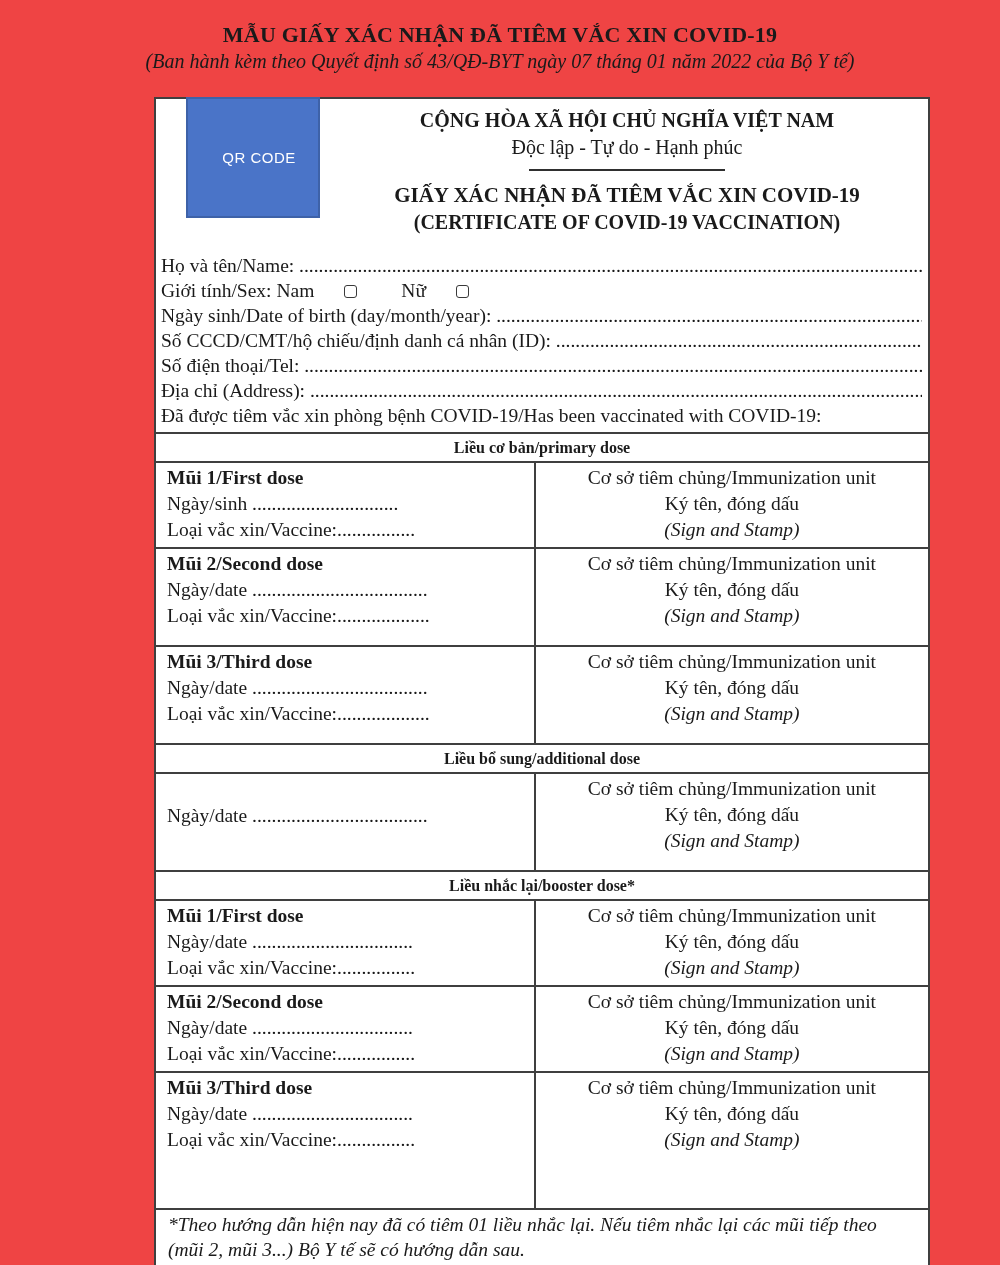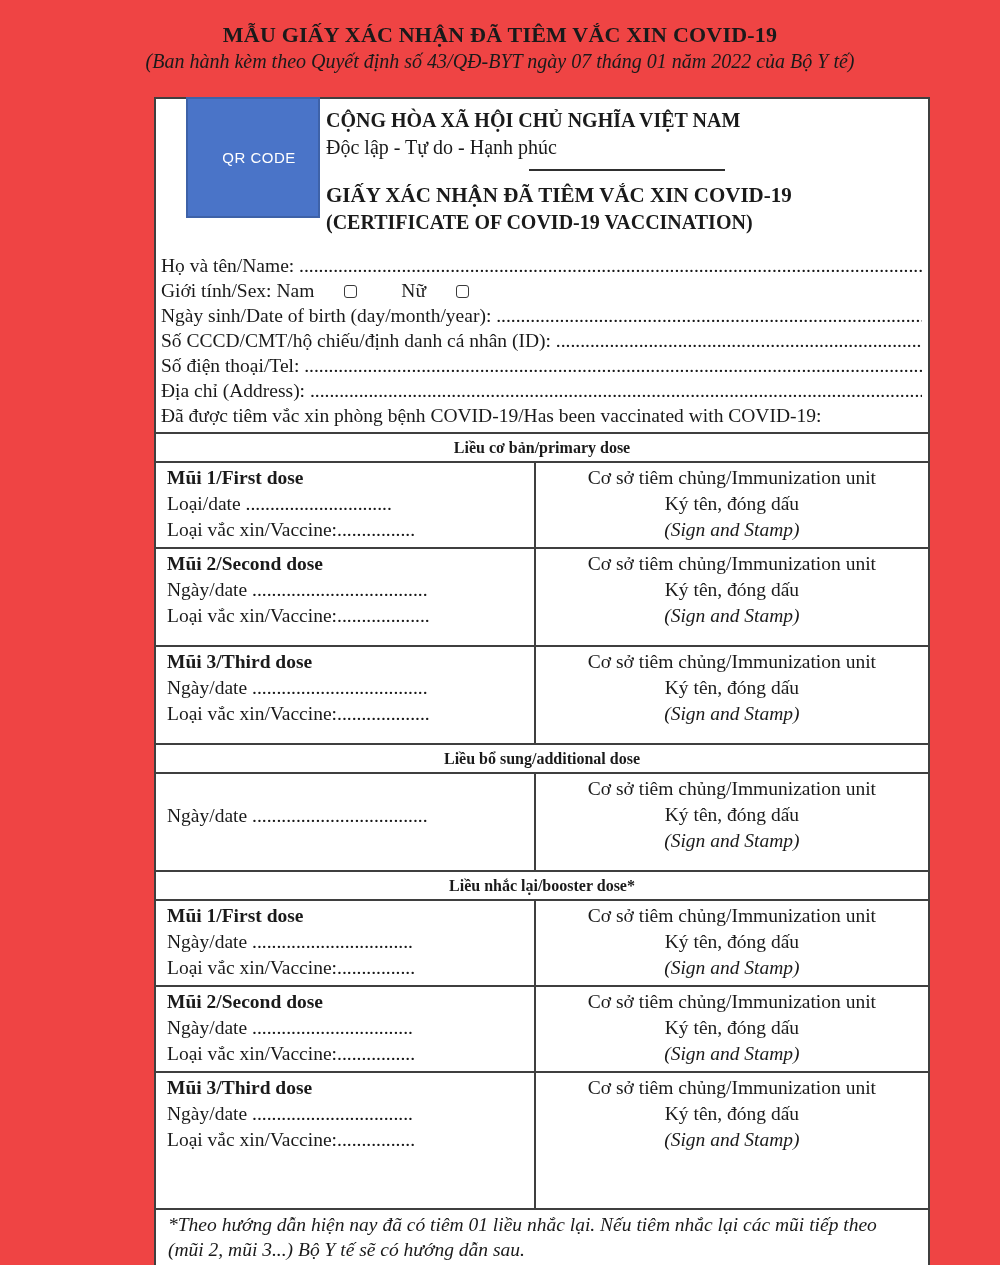--- a/index.html
+++ b/index.html
@@ -24,21 +24,21 @@
   .header-row { position:relative; min-height:149px; }
   .qr-box {
     position:absolute; left:30px; top:-2px; width:134px; height:121px;
     background:#4a74c8; border:2px solid #3e62a8;
     display:flex; align-items:center; justify-content:center;padding-left:12px;
   }
   .qr-label {
     color:#ffffff; font-family:"Liberation Sans","DejaVu Sans",sans-serif;
     font-size:15px; letter-spacing:0.5px;
   }
-  .header-text { margin-left:170px; padding-top:8px; }
+  .header-text { margin-left:170px; text-align:center; padding-top:8px; }
   .h-line1 { font-weight:bold; font-size:20px; line-height:27px; }
   .h-line2 { font-weight:normal; font-size:20px; line-height:26px; }
   .h-divider { width:196px; border-top:2px solid #2f2f2f; margin:9px auto 11px auto; }
   .h-line3 { font-weight:bold; font-size:21px; line-height:27px; }
   .h-line4 { font-weight:bold; font-size:20px; line-height:27px; }
   
   .personal { padding:5px 6px 4px 5px; }
   .p-line {
     font-size:19.5px; line-height:25px; white-space:nowrap; overflow:hidden;
     padding-right:50px;
@@ -106,21 +106,21 @@
       <div class="p-line">Số điện thoại/Tel: ......................................................................................................................................</div>
       <div class="p-line">Địa chỉ (Address): ....................................................................................................................................</div>
       <div class="p-line">Đã được tiêm vắc xin phòng bệnh COVID-19/Has been vaccinated with COVID-19:</div>
     </div>
 
     <div class="section-header">Liều cơ bản/primary dose</div>
 
     <div class="dose-row bb h78">
       <div class="cell-left">
         <div class="dose-title">Mũi 1/First dose</div>
-        <div class="dose-line">Loại/date ..............................</div>
+        <div class="dose-line">Ngày/sinh ..............................</div>
         <div class="dose-line">Loại vắc xin/Vaccine:................</div>
       </div>
       <div class="cell-right">
         <div>Cơ sở tiêm chủng/Immunization unit</div>
         <div>Ký tên, đóng dấu</div>
         <div class="it">(Sign and Stamp)</div>
       </div>
     </div>
 
     <div class="dose-row bb h98">

